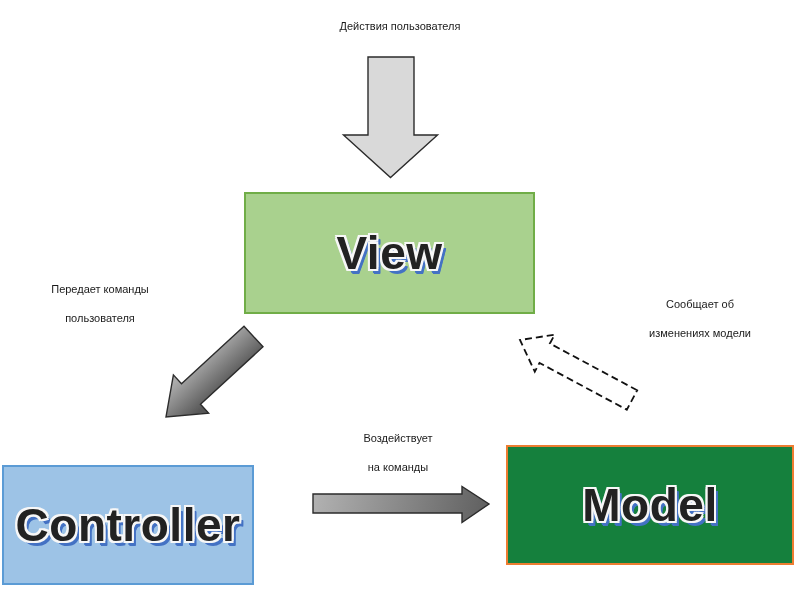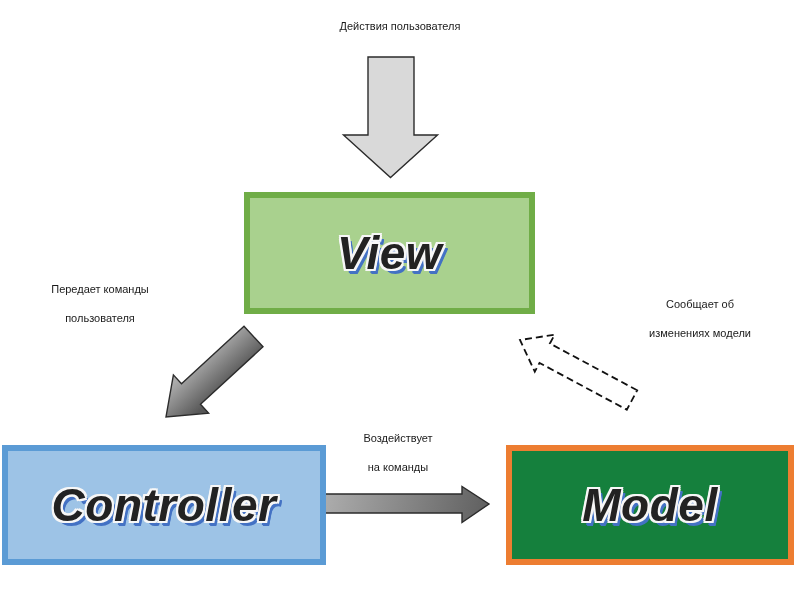--- a/index.html
+++ b/index.html
@@ -7,27 +7,26 @@
     position: relative;
     width: 800px; height: 600px;
     background: #fff;
     font-family: "Liberation Sans", "DejaVu Sans", sans-serif;
     overflow: hidden;
   }
   .arrows-layer { position:absolute; left:0; top:0; width:800px; height:600px; }
 
   .node {
     position: absolute;
-    border: 6px solid #701a75;
+    border: 2px solid #701a75;
     display: flex; align-items: center; justify-content: center;
     box-sizing: border-box;
-    font-style: italic;
   }
   .node-view       { left:244px; top:192px; width:291px; height:122px; }
-  .node-controller { left:2px;   top:445px; width:324px; height:120px; }
+  .node-controller { left:2px;   top:465px; width:252px; height:120px; }
   .node-model      { left:506px; top:445px; width:288px; height:120px; }
 
   .node-label {
     font-size: 46px;
     font-weight: bold;
     color: #222222;
     letter-spacing: 0.5px;
     text-shadow:
       -2px -2px 0 #f7f7f7, 2px -2px 0 #f7f7f7,
       -2px  2px 0 #f7f7f7, 2px  2px 0 #f7f7f7,

